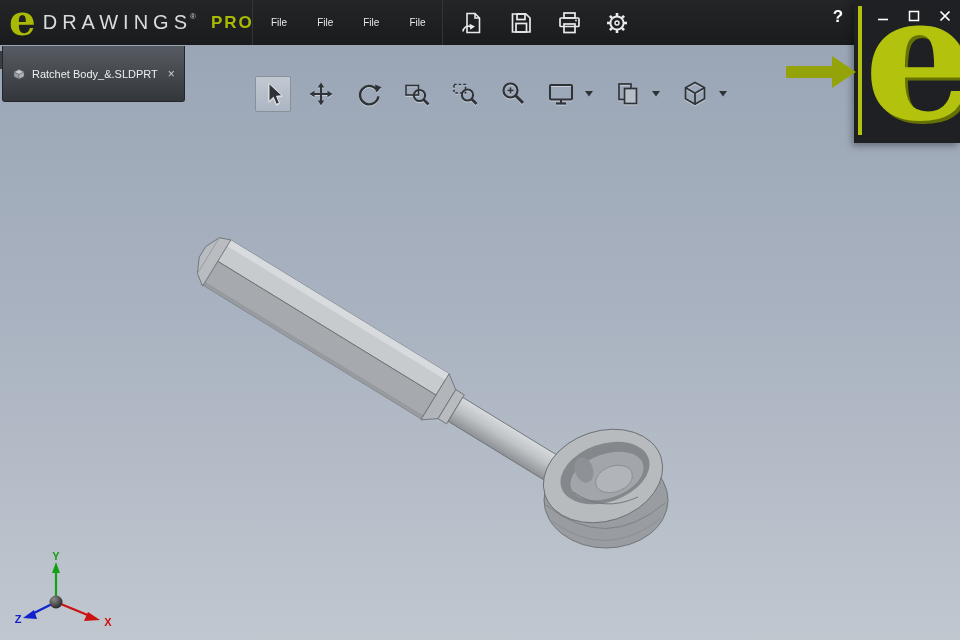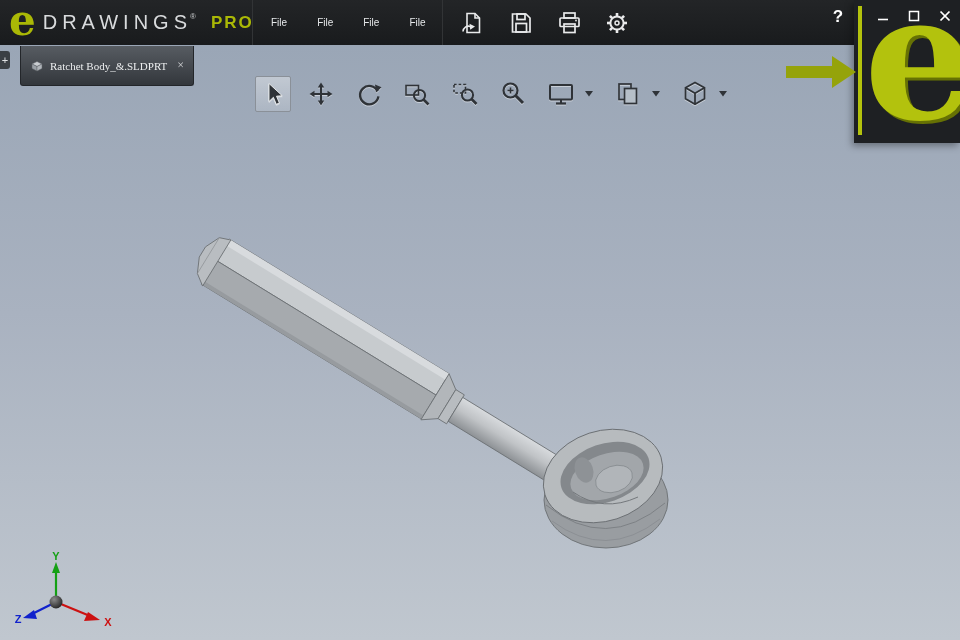--- a/index.html
+++ b/index.html
@@ -34,23 +34,23 @@
   .splash-arrow{position:absolute;top:54px;right:102px;z-index:11;}
 
   
   .viewport{position:absolute;top:45px;left:0;right:0;bottom:0;
     background:linear-gradient(180deg,#9aa6b6 0%,#a9b2c0 45%,#c0c7cf 100%);}
   .model-svg{position:absolute;left:0;top:0;}
 
   
   .newtab{position:absolute;top:6px;left:0;width:10px;height:18px;background:#3a3f44;color:#dfe1e3;
     font-size:11px;display:flex;align-items:center;justify-content:center;border-radius:0 3px 3px 0;z-index:4;}
-  .tab{position:absolute;top:1px;left:20px;height:23px;display:flex;align-items:center;gap:6px;
+  .tab{position:absolute;top:1px;left:2px;height:23px;display:flex;align-items:center;gap:6px;
     background:linear-gradient(#575c62,#33373c);border:1px solid #23262a;border-top:none;
-    border-radius:0 0 3px 3px;padding:8px 9px;color:#eceeef;font-size:11px;z-index:4;font-family:Liberation Serif, serif;}
+    border-radius:0 0 3px 3px;padding:16px 9px;color:#eceeef;font-size:11px;z-index:4;}
   .tab-close{color:#cfd1d3;font-size:12px;margin-left:4px;cursor:default;}
 
   
   .view-toolbar{position:absolute;top:31px;left:255px;display:flex;align-items:center;z-index:3;}
   .vt-btn{width:34px;height:34px;margin-right:12px;display:flex;align-items:center;justify-content:center;
     border:1px solid transparent;border-radius:2px;}
   .vt-btn svg{filter:drop-shadow(0 1px 0 rgba(255,255,255,.45));}
   .vt-btn.selected{border:1px solid #8a9098;
     background:linear-gradient(rgba(255,255,255,.38),rgba(255,255,255,.15));}
   .vt-group{display:flex;align-items:center;margin-right:14px;}

